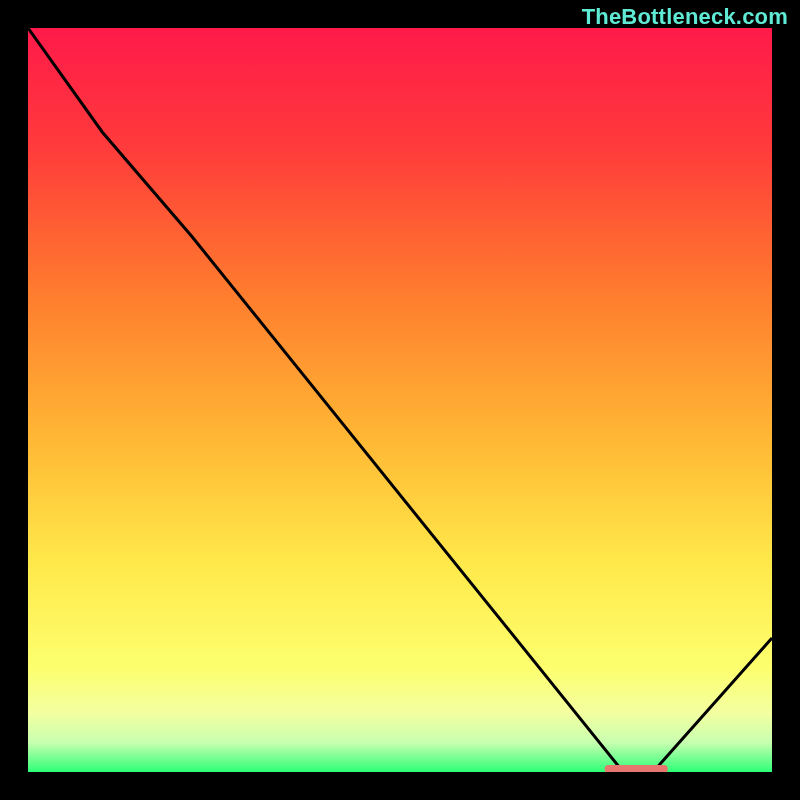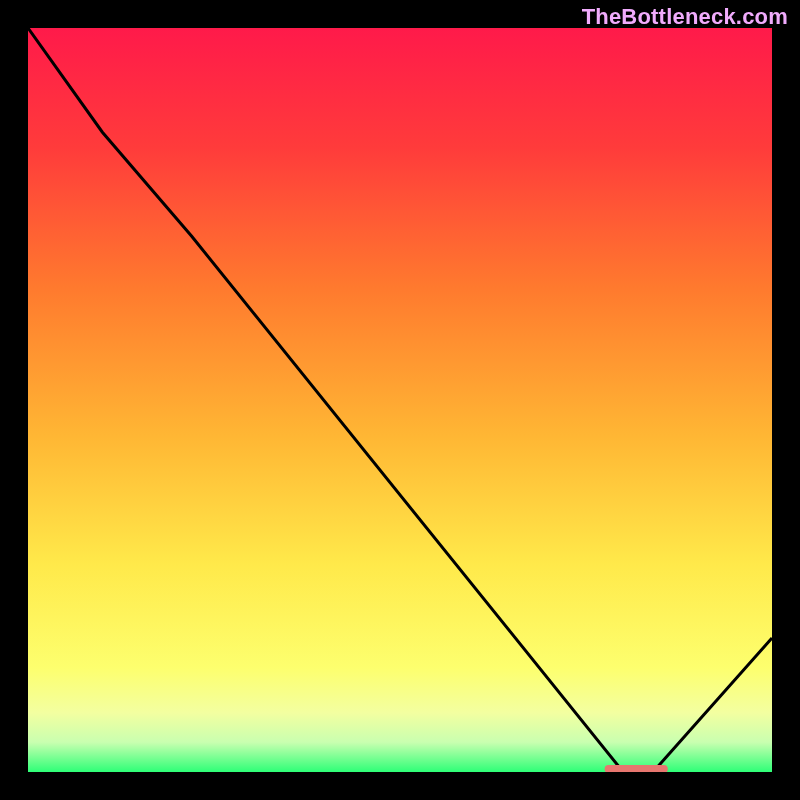--- a/index.html
+++ b/index.html
@@ -14,21 +14,21 @@
   .wrap {
     position: relative;
     width: 800px;
     height: 800px;
     background: #000;
   }
   .watermark {
     position: absolute;
     top: 4px;
     right: 12px;
-    color: #f0abfc;
+    color: #5eead4;
     font-size: 22px;
     font-weight: 600;
     letter-spacing: 0.2px;
     z-index: 50;
   }
   .plot {
     position: absolute;
     left: 28px;
     top: 28px;
     width: 744px;

